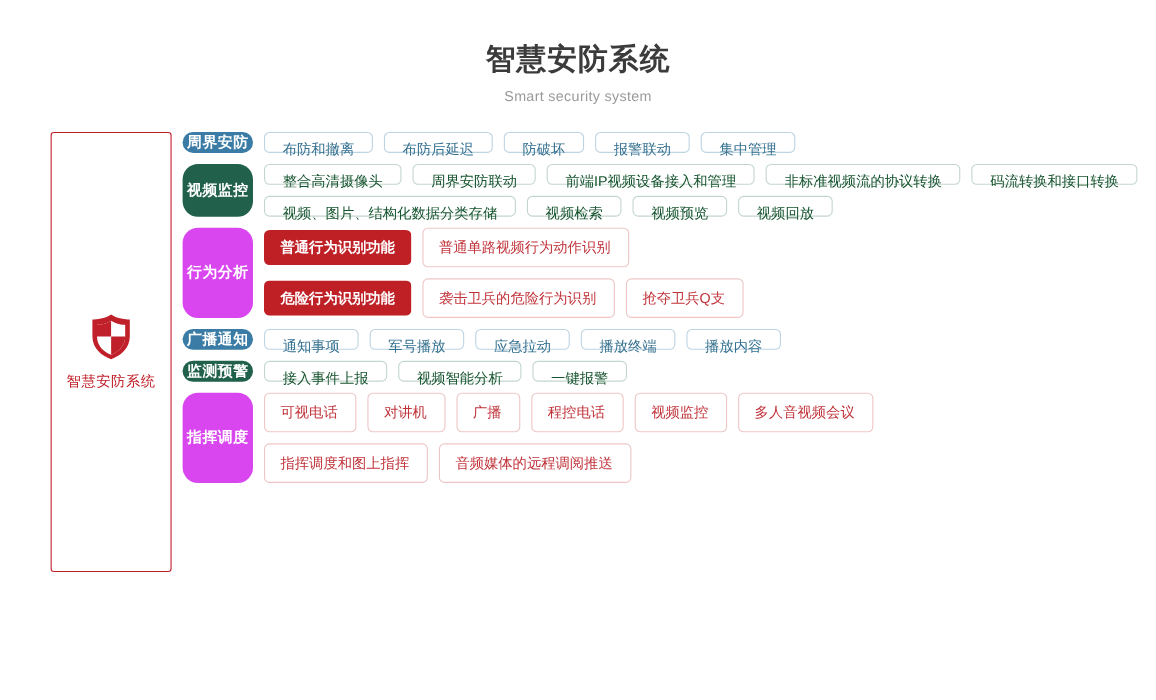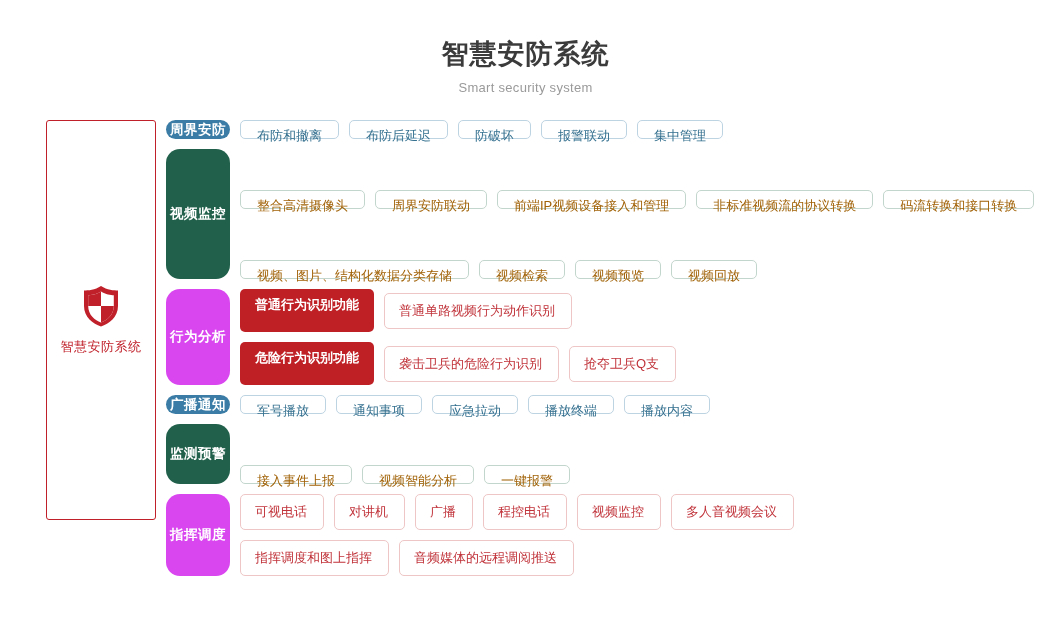--- a/index.html
+++ b/index.html
@@ -115,31 +115,31 @@
     background: #ffffff;
     font-size: 13px;
     height: 19px;
     line-height: 30px;
     padding: 0 16px;
     white-space: nowrap;
     box-sizing: border-box;
     text-align: center;
   }
   .chip-blue  { border-color: #bdd4e2; color: #34708f; }
-  .chip-green { border-color: #c3d6cd; color: #a16207; margin-top: 41px; }
+  .chip-green { border-color: #c3d6cd; color: #14532d; }
   .chip-red   { border-color: #eec6c6; color: #c0333a; padding-left: 14px; }
 
   .chip-tall { height: 36px; line-height: 34px; }
 
   .chip-solid {
     border-radius: 5px;
     border: 1px solid transparent;
     font-size: 13px;
     font-weight: bold;
-    height: 43px;
+    height: 32px;
     line-height: 30px;
     padding: 0 14px;
     white-space: nowrap;
     box-sizing: border-box;
     color: #ffffff;
     text-align: left;
   }
   .chip-solid-red { background: #bf2026; }
 </style>
 </head>
@@ -206,22 +206,22 @@
             <div class="chip-solid chip-solid-red chip-tall">危险行为识别功能</div>
             <div class="chip chip-red chip-tall">袭击卫兵的危险行为识别</div>
             <div class="chip chip-red chip-tall">抢夺卫兵Q支</div>
           </div>
         </div>
       </div>
       <div class="row">
         <div class="cat-block cat-blue">广播通知</div>
         <div class="row-content">
           <div class="item-line">
+            <div class="chip chip-blue">通知事项</div>
             <div class="chip chip-blue">军号播放</div>
-            <div class="chip chip-blue">通知事项</div>
             <div class="chip chip-blue">应急拉动</div>
             <div class="chip chip-blue">播放终端</div>
             <div class="chip chip-blue">播放内容</div>
           </div>
         </div>
       </div>
       <div class="row">
         <div class="cat-block cat-green">监测预警</div>
         <div class="row-content">
           <div class="item-line">

